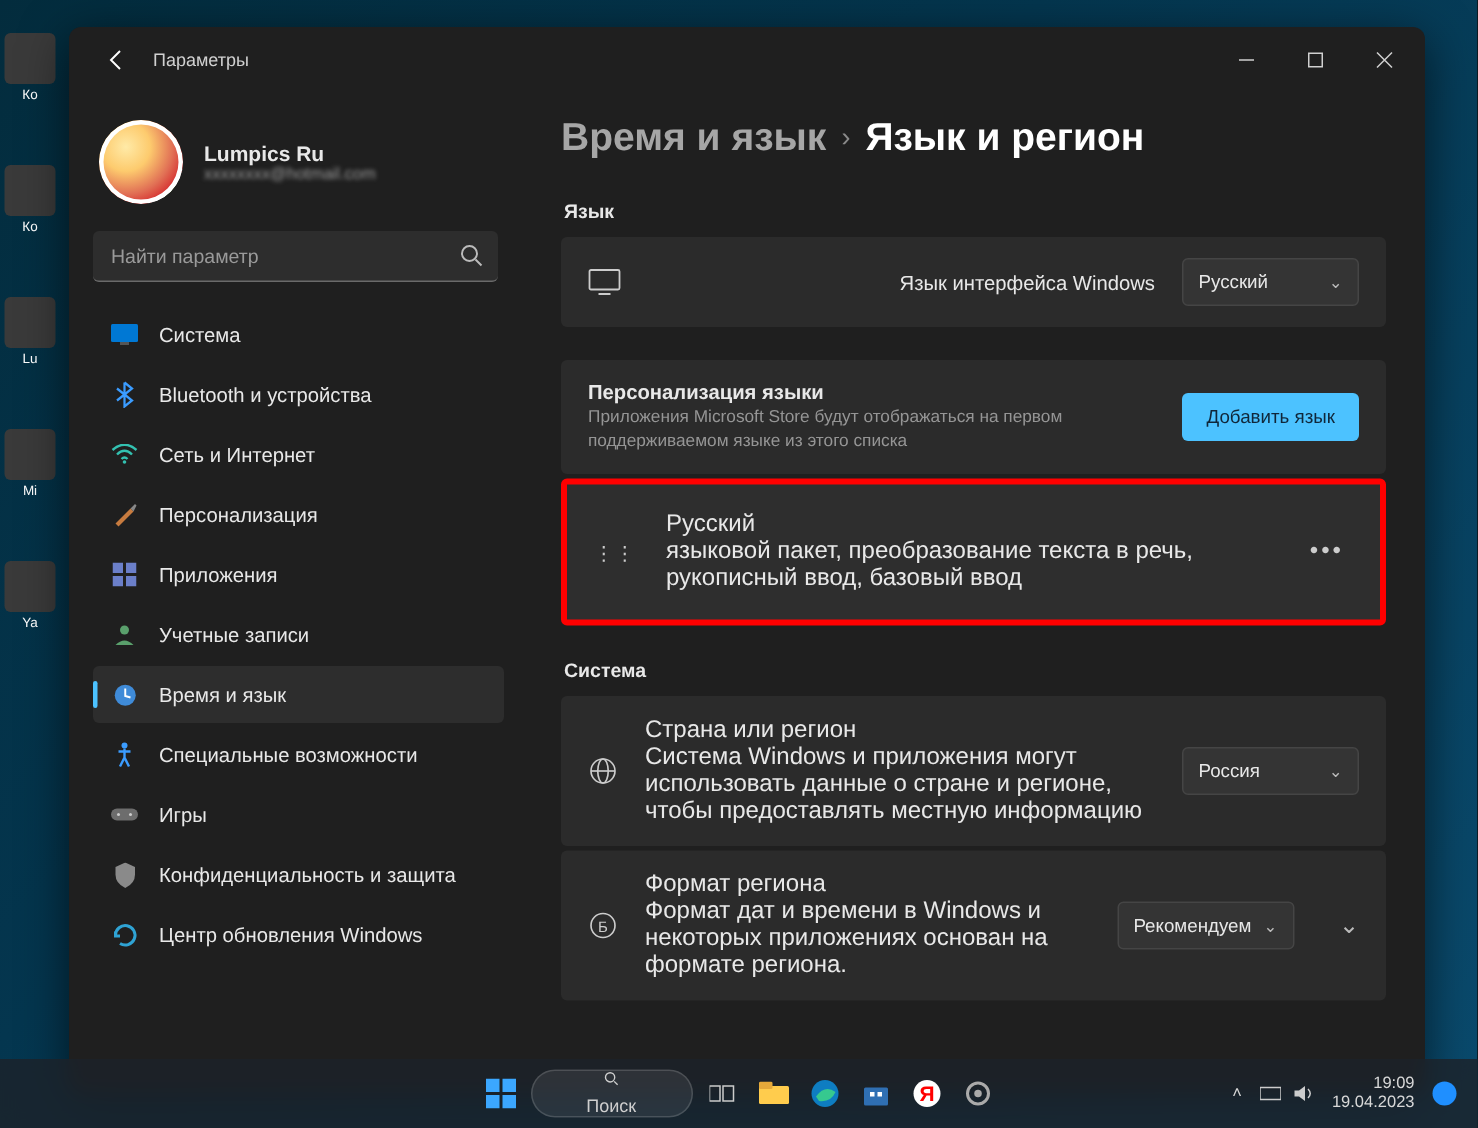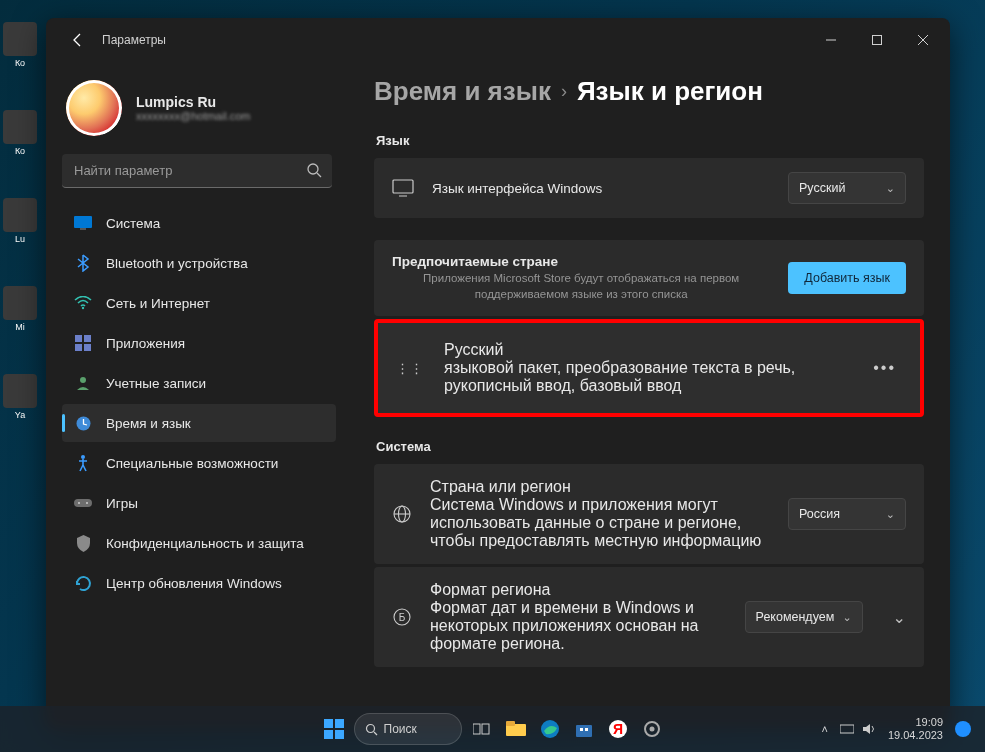--- a/index.html
+++ b/index.html
@@ -48,46 +48,46 @@
 .crumbs { display: flex; align-items: center; gap: 10px; margin-bottom: 26px; }
 .crumb1 { font-size: 26px; font-weight: 600; color: #a6a6a6; }
 .crumb-sep { color: #8a8a8a; font-size: 18px; }
 .crumb2 { font-size: 26px; font-weight: 600; color: #fff; }
 
 .section-label { font-size: 13px; font-weight: 600; margin: 0 0 10px 2px; }
 
 .card { background: #2b2b2b; border-radius: 4px; padding: 14px 18px; display: flex; align-items: center; gap: 18px; margin-bottom: 8px; }
 .card .cicon { width: 22px; height: 22px; display: flex; align-items: center; justify-content: center; color: #d8d8d8; flex-shrink: 0; }
 .card .ctext { flex: 1; }
-.card .ctitle { font-size: 13.5px; }
+.card .ctitle { font-size: 13.5px; text-align: right; }
 .card .cdesc { font-size: 11.5px; color: #959595; line-height: 1.35; margin-top: 2px; }
 .dropdown { min-width: 118px; height: 32px; background: #343434; border: 1px solid #454545; border-radius: 4px; display: flex; align-items: center; justify-content: space-between; padding: 0 10px; font-size: 12.5px; cursor: pointer; }
 .dropdown .chev { color: #bbb; font-size: 11px; }
 
 .lang-head-card { background: #2b2b2b; border-radius: 4px; padding: 14px 18px; display: flex; align-items: center; gap: 18px; margin-bottom: 3px; }
 .lang-head-card .ht { flex: 1; }
 .lang-head-card .httl { font-size: 13.5px; font-weight: 600; }
-.lang-head-card .hdesc { font-size: 11.5px; color: #959595; line-height: 1.35; margin-top: 2px; text-align: center; }
+.lang-head-card .hdesc { font-size: 11.5px; color: #959595; line-height: 1.35; margin-top: 2px; }
 .add-btn { height: 32px; padding: 0 16px; background: #4cc2ff; color: #10273a; border-radius: 4px; font-size: 12.5px; font-weight: 500; display: flex; align-items: center; cursor: pointer; }
 
 .lang-card { background: #2e2e2e; border-radius: 4px; padding: 18px 18px; display: flex; align-items: center; gap: 20px; border: 4px solid #ff0000; }
 .drag-handle { color: #ccc; letter-spacing: 1px; font-size: 13px; cursor: grab; }
 .lang-card .more { color: #ccc; font-size: 16px; letter-spacing: 2px; cursor: pointer; margin-right: 6px; }
 
 .region-card { background: #2b2b2b; border-radius: 4px; padding: 14px 18px; display: flex; align-items: center; gap: 18px; margin-bottom: 3px; }
 .region-card .expand { color: #bbb; margin-left: 12px; cursor: pointer; }
 
 .arrow-left { position: absolute; left: 298px; top: 358px; pointer-events: none; }
 .arrow-br { position: absolute; right: 204px; bottom: 70px; pointer-events: none; transform: rotate(38deg); }
 
 
 .taskbar { position: absolute; left: 0; right: 0; bottom: 0; height: 46px; background: rgba(28,34,42,.82); backdrop-filter: blur(6px); display: flex; align-items: center; }
 .tb-center { position: absolute; left: 50%; transform: translateX(-50%); display: flex; align-items: center; gap: 6px; }
 .tbicon { width: 28px; height: 28px; border-radius: 4px; display: flex; align-items: center; justify-content: center; font-size: 16px; color: #ddd; cursor: pointer; }
-.searchbox { height: 32px; width: 108px; background: rgba(255,255,255,.08); border: 1px solid rgba(255,255,255,.15); border-radius: 16px; display: flex; align-items: center; gap: 6px; padding: 0 10px; font-size: 12px; color: #cfcfcf; }
+.searchbox { height: 32px; width: 108px; background: rgba(255,255,255,.08); border: 1px solid rgba(255,255,255,.15); border-radius: 16px; display: flex; align-items: center; gap: 6px; padding: 0 10px; font-size: 12px; color: #cfcfcf; flex-direction: column; }
 .tb-right { margin-left: auto; display: flex; align-items: center; gap: 12px; padding-right: 14px; color: #d8d8d8; font-size: 11px; }
 .tb-right .tray { display: flex; gap: 8px; align-items: center; }
 .datetime { text-align: right; line-height: 1.2; }
 
 svg { display: block; }
 </style>
 </head>
 <body>
 
 <div class="desktop">
@@ -200,20 +200,29 @@
               <span class="nicon">
                 <svg width="18" height="14" viewBox="0 0 18 14">
                   <path d="M1 4 Q9 -3 17 4 M4 7 Q9 2 14 7 M7 10 Q9 8 11 10" stroke="#33c1b1" stroke-width="1.6" fill="none"></path>
                   <circle cx="9" cy="12" r="1.2" fill="#33c1b1"></circle>
                 </svg>
               </span>
               <span>Сеть и Интернет</span>
             </div>
           <div class="nav-item">
               <span class="nicon">
+                <svg width="18" height="18" viewBox="0 0 18 18">
+                  <path d="M3 15 L13 5 L15 7 L5 17 Z" fill="#c77b3f"></path>
+                  <path d="M13 5 L16 2 L17 3 L15 7" fill="#888"></path>
+                </svg>
+              </span>
+              <span>Персонализация</span>
+            </div>
+          <div class="nav-item">
+              <span class="nicon">
                 <svg width="16" height="16">
                   <rect x="0" y="0" width="7" height="7" fill="#6b7fc9"></rect>
                   <rect x="9" y="0" width="7" height="7" fill="#6b7fc9"></rect>
                   <rect x="0" y="9" width="7" height="7" fill="#6b7fc9"></rect>
                   <rect x="9" y="9" width="7" height="7" fill="#6b7fc9"></rect>
                 </svg>
               </span>
               <span>Приложения</span>
             </div>
           <div class="nav-item">
@@ -295,21 +304,21 @@
           <div class="dropdown">
             <span>Русский</span>
             <span class="chev">⌄</span>
           </div>
         </div>
 
         <div style="height:14px"></div>
 
         <div class="lang-head-card">
           <div class="ht">
-            <div class="httl">Предпочитаемые стране</div>
+            <div class="httl">Персонализация языки</div>
             <div class="hdesc">Приложения Microsoft Store будут отображаться на первом поддерживаемом языке из этого списка</div>
           </div>
           <div class="add-btn">Добавить язык</div>
         </div>
 
         <div class="lang-card">
           <span class="drag-handle">⋮⋮</span>
           <div class="ctext">
             <div class="ctitle">Русский</div>
             <div class="cdesc">языковой пакет, преобразование текста в речь, рукописный ввод, базовый ввод</div>

